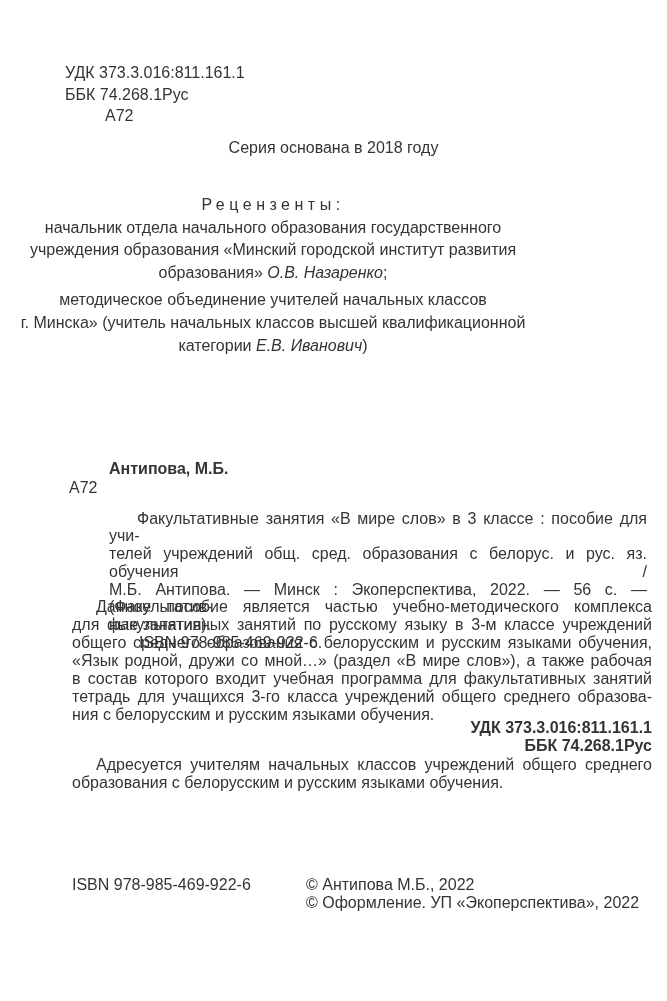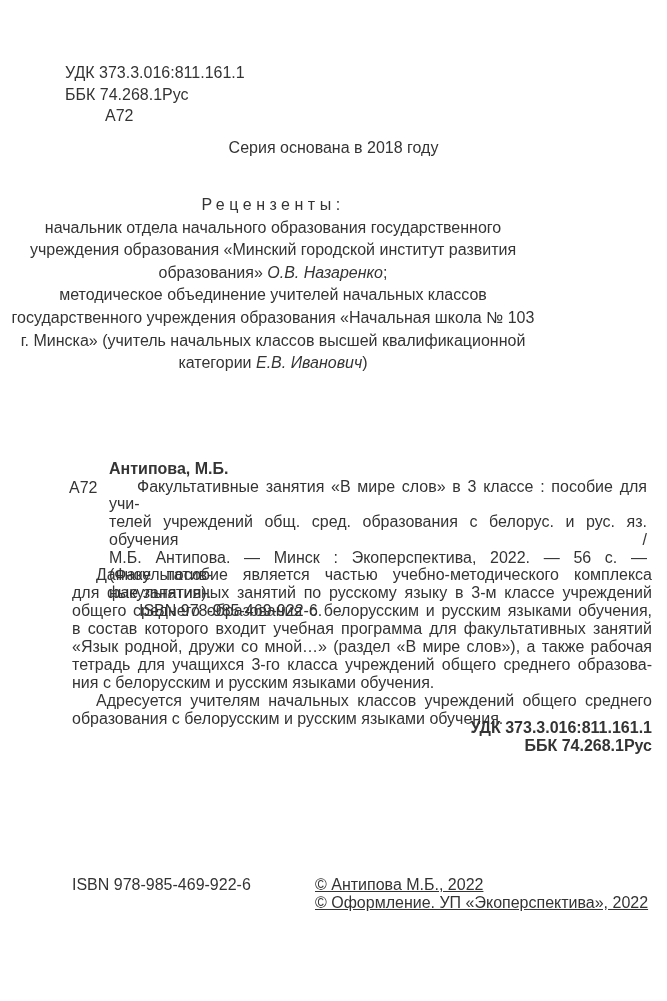--- a/index.html
+++ b/index.html
@@ -17,45 +17,45 @@
   
   #header-codes { left: 65px; top: 62px; line-height: 21.5px; }
   #header-codes .a72 { padding-left: 40px; }
 
   
   #series-note { left: 0; top: 139px; width: 667px; text-align: center; }
 
   
   #reviewers { left: 0; top: 194px; width: 546px; text-align: center; line-height: 22.6px; }
   .rev-heading { letter-spacing: 4.5px; }
-  .rev-p2 { }
+  .rev-p2 { margin-top: 5px; }
   #reviewers .name { font-style: italic; text-align: center; }
 
   
   #card { left: 109px; top: 460px; width: 538px; line-height: 17.7px; }
   #card .card-author { font-weight: bold; }
   #card .card-label { position: absolute; left: -40px; top: 19px; }
   #card .card-isbn { text-indent: 30px; }
 
   
   #annotation { left: 72px; top: 566px; width: 580px; line-height: 18px; }
 
   
   .lines .ln { min-height: 1em; }
   .jlines .ln { text-align: justify; text-align-last: justify; }
   .jlines .ln:last-child { text-align: left; text-align-last: left; }
-  .indent-first .ln:first-child { text-indent: 24px; }
+  .indent-first .ln:first-child { text-indent: 24px; margin-top: 32px; }
   .desc.indent-first .ln:first-child { text-indent: 28px; }
 
   
   #codes-footer { right: 15px; top: 719px; text-align: right; font-weight: bold; line-height: 17.5px; }
 
   
   #footer-isbn { left: 72px; top: 876px; }
-  #footer-copy { left: 315px; top: 876px; line-height: 17.9px; text-decoration: underline; }
+  #footer-copy { left: 306px; top: 876px; line-height: 17.9px; }
 </style>
 </head>
 <body>
 
 <div class="abs" id="header-codes">
   <div>УДК 373.3.016:811.161.1</div>
   <div>ББК 74.268.1Рус</div>
   <div class="a72">А72</div>
 </div>
 
@@ -66,21 +66,20 @@
   <div class="rev-p1">
     <div class="lines">
         <div class="ln">начальник отдела начального образования государственного</div>
         <div class="ln">учреждения образования «Минский городской институт развития</div>
       </div>
     <div><span>образования» </span><span class="name">О.В. Назаренко</span><span>;</span></div>
   </div>
   <div class="rev-p2">
     <div class="lines">
         <div class="ln">методическое объединение учителей начальных классов</div>
-        <div class="ln">государственного учреждения образования «Начальная школа № 103</div>
         <div class="ln">г. Минска» (учитель начальных классов высшей квалификационной</div>
       </div>
     <div><span>категории </span><span class="name">Е.В. Иванович</span><span>)</span></div>
   </div>
 </div>
 
 <div class="abs" id="card">
   <div class="card-author">Антипова, М.Б.</div>
   <div class="card-label">А72</div>
   <div class="lines jlines desc indent-first">
@@ -90,22 +89,22 @@
       <div class="ln">ные занятия).</div>
     </div>
   <div class="card-isbn">ISBN 978-985-469-922-6.</div>
 </div>
 
 <div class="abs" id="annotation">
   <div class="lines jlines indent-first">
       <div class="ln">Данное пособие является частью учебно-методического комплекса</div>
       <div class="ln">для факультативных занятий по русскому языку в 3-м классе учреждений</div>
       <div class="ln">общего среднего образования с белорусским и русским языками обучения,</div>
+      <div class="ln">«Язык родной, дружи со мной…» (раздел «В мире слов»), а также рабочая</div>
       <div class="ln">в состав которого входит учебная программа для факультативных занятий</div>
-      <div class="ln">«Язык родной, дружи со мной…» (раздел «В мире слов»), а также рабочая</div>
       <div class="ln">тетрадь для учащихся 3-го класса учреждений общего среднего образова-</div>
       <div class="ln">ния с белорусским и русским языками обучения.</div>
     </div>
   <div class="lines jlines indent-first">
       <div class="ln">Адресуется учителям начальных классов учреждений общего среднего</div>
       <div class="ln">образования с белорусским и русским языками обучения.</div>
     </div>
 </div>
 
 <div class="abs" id="codes-footer">

